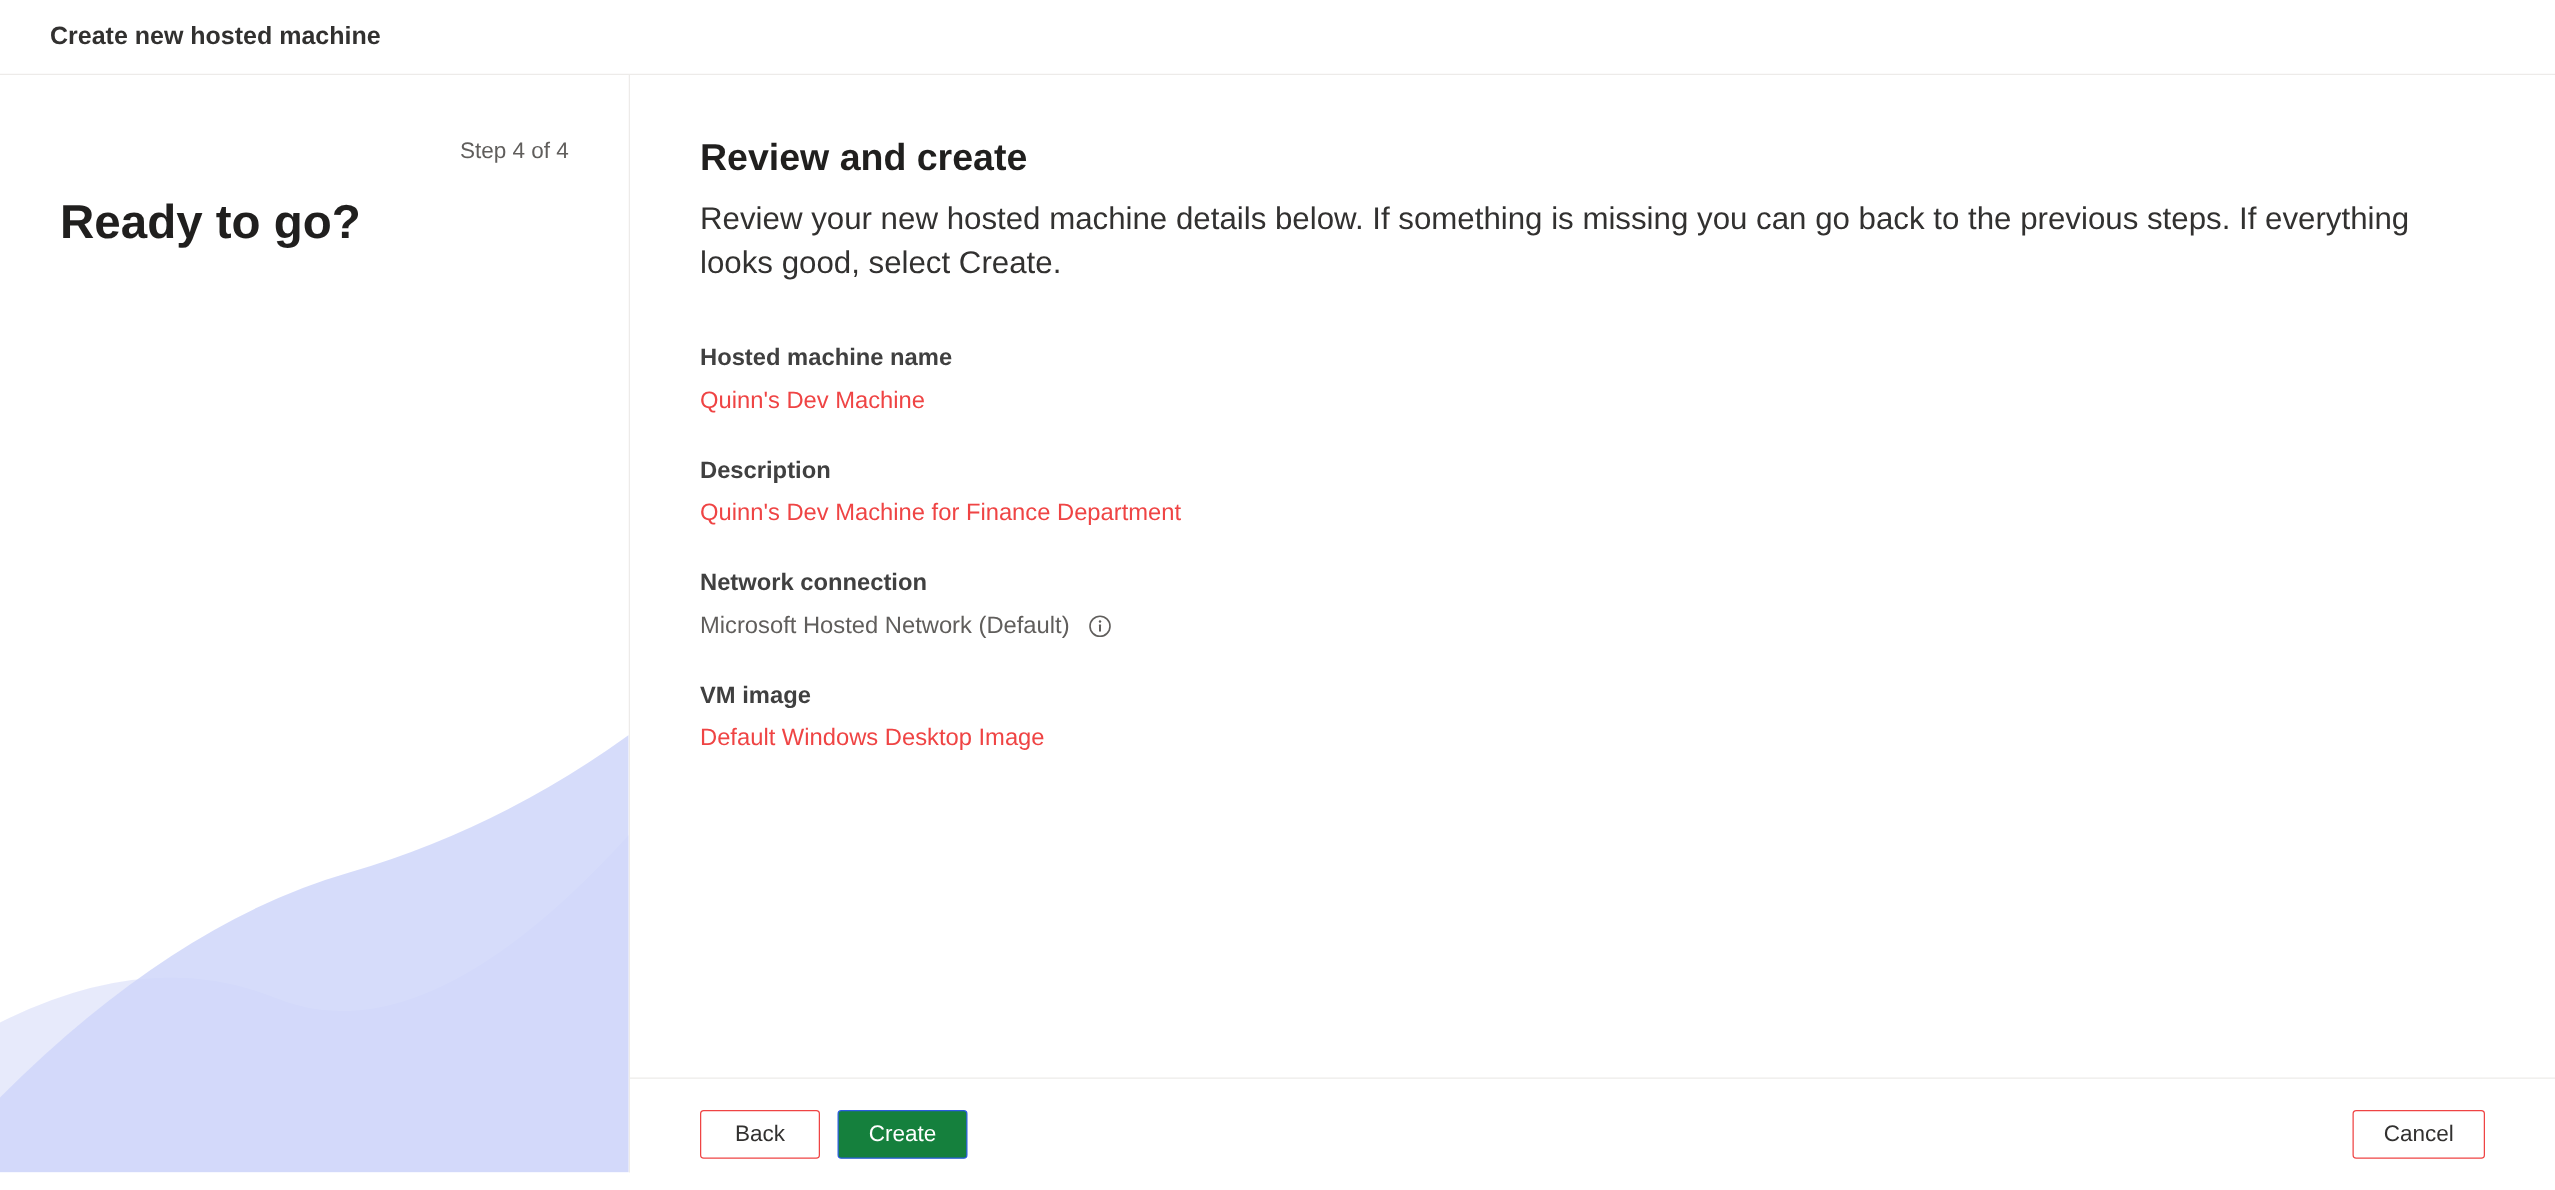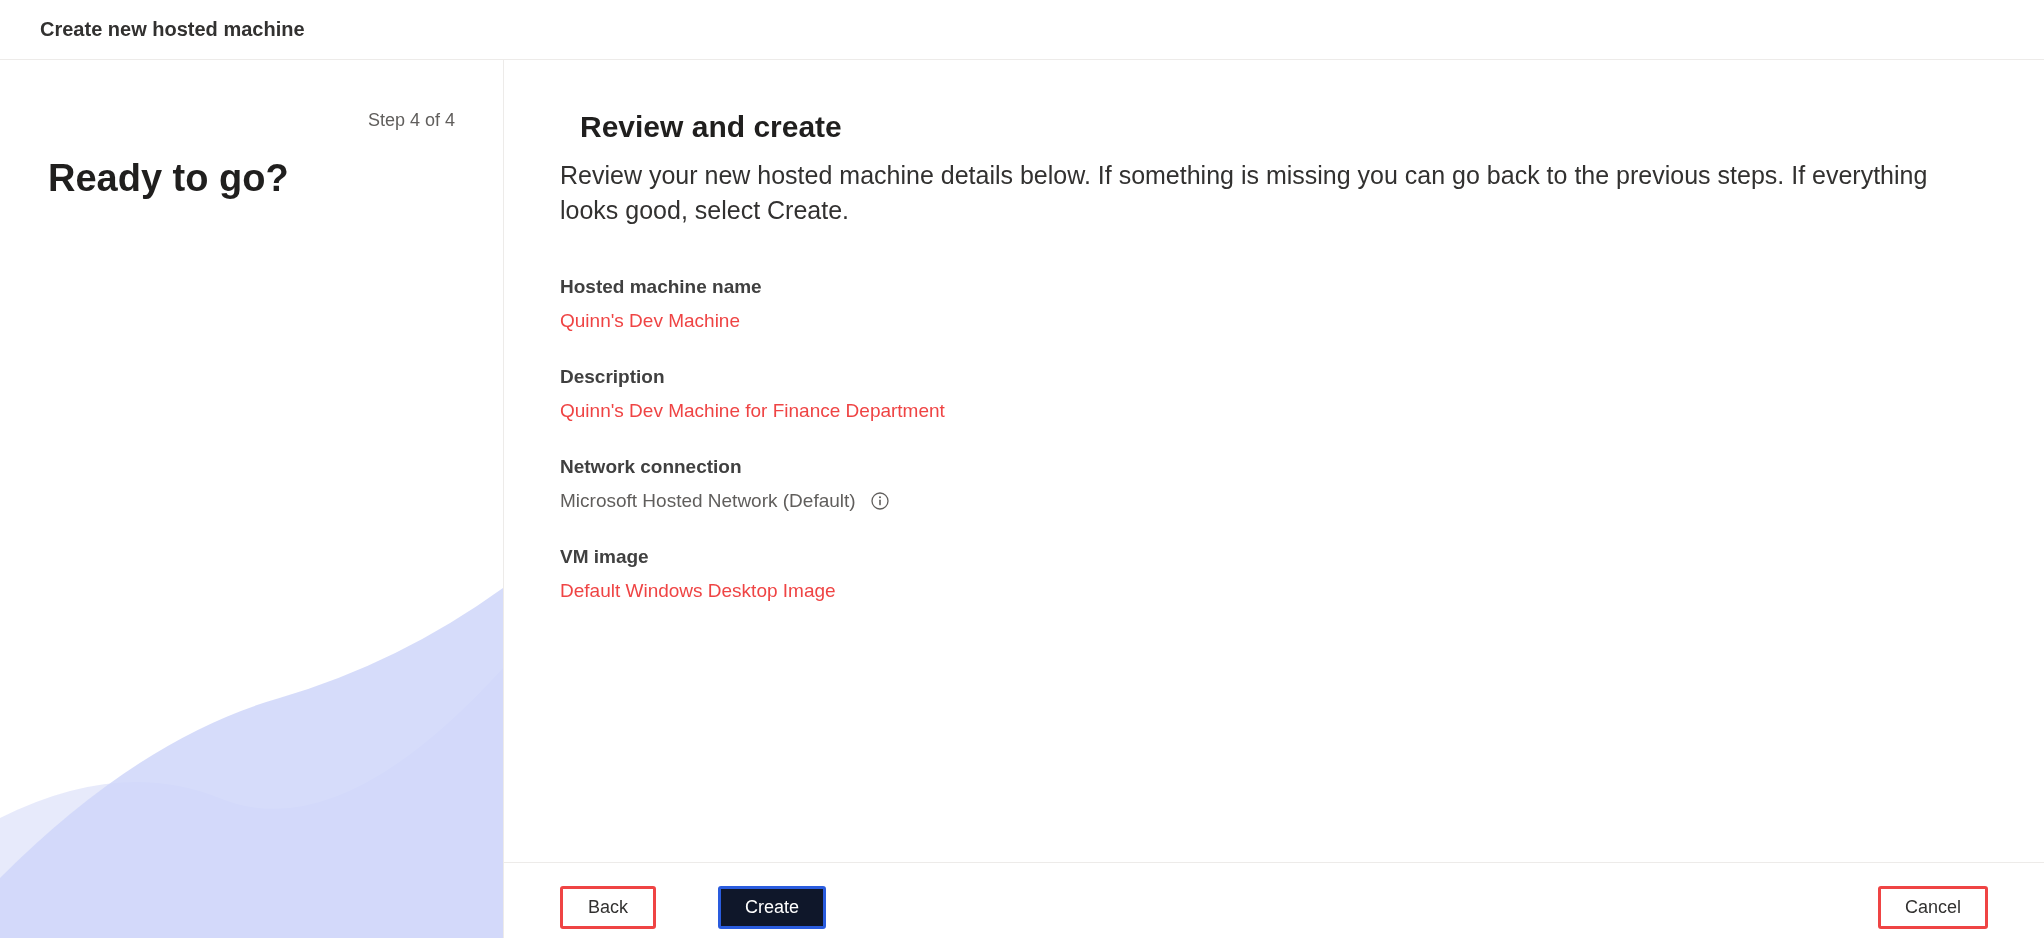--- a/index.html
+++ b/index.html
@@ -58,21 +58,20 @@
     .main {
       flex: 1;
       padding: 50px 56px;
       position: relative;
     }
     .main-title {
       font-size: 30px;
       font-weight: 600;
       color: #201f1e;
       margin-bottom: 14px;
-      margin-left: 20px;
     }
     .main-subtitle {
       font-size: 25px;
       color: #323130;
       margin-bottom: 48px;
       line-height: 1.4;
     }
     .field-group {
       margin-bottom: 34px;
     }
@@ -115,30 +114,29 @@
     .footer-left {
       display: flex;
       gap: 14px;
     }
     .btn {
       font-family: inherit;
       font-size: 18px;
       padding: 8px 24px;
       border-radius: 3px;
       cursor: pointer;
-      border: 3px solid #ef4444;
+      border: 1px solid #ef4444;
       background: #ffffff;
       color: #323130;
       min-width: 96px;
     }
     .btn-primary {
-      background: #0f172a;
+      background: #15803d;
       border-color: #2a5cde;
       color: #ffffff;
-      margin-left: 48px;
     }
   </style>
 </head>
 <body>
 
 <div class="header">
   <div class="header-title">Create new hosted machine</div>
 </div>
 
 <div class="content-area">

